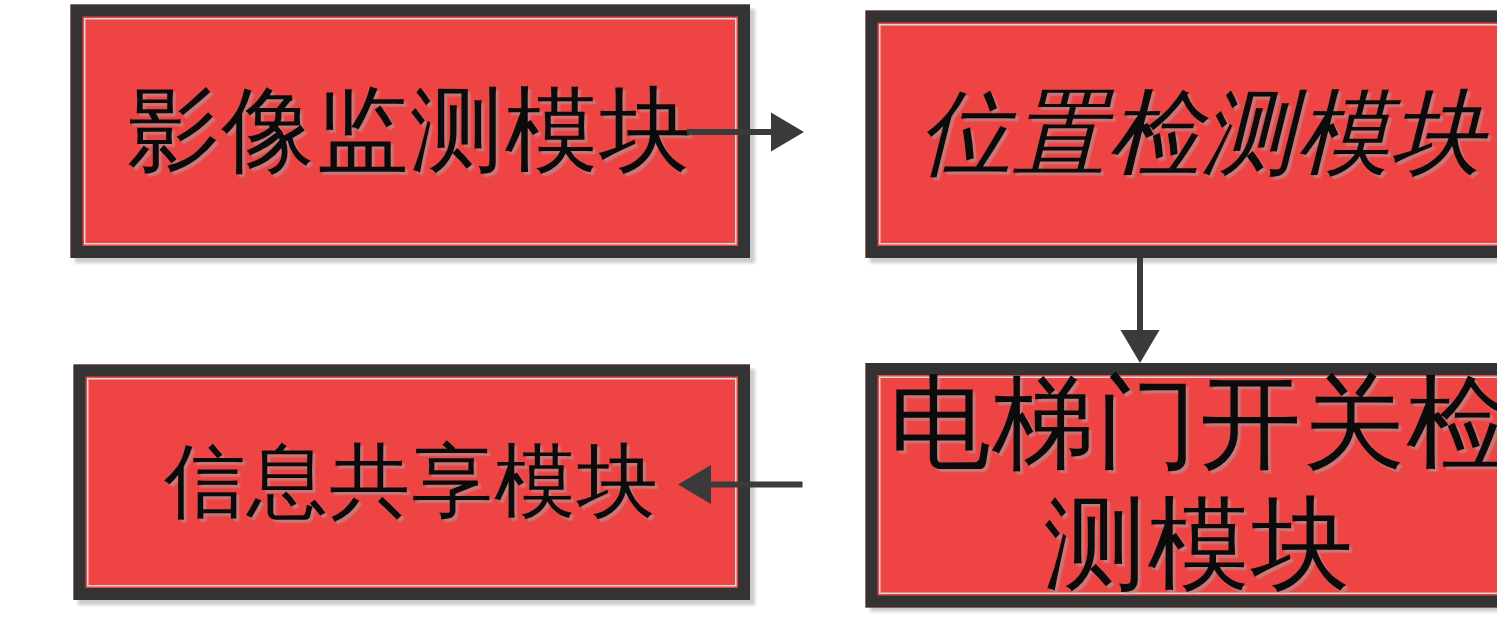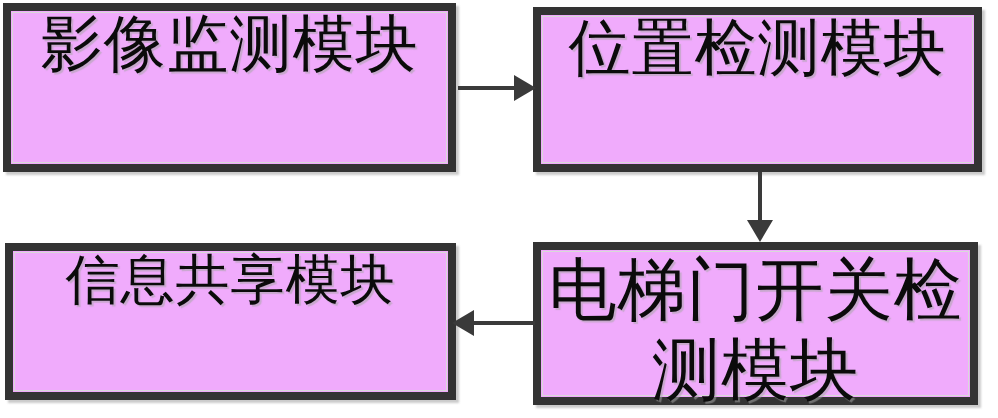--- a/index.html
+++ b/index.html
@@ -13,26 +13,28 @@
     height: 418px;
     background: #ffffff;
     overflow: hidden;
     font-family: "DejaVu Serif", "Liberation Serif", serif;
   }
 
   
   .node {
     position: absolute;
     box-sizing: border-box;
-    background: #f0abfc;
+    background: #ef4444;
     border: 8px solid #333333;
     box-shadow: 3px 3px 2px rgba(140,140,140,0.45);
     display: flex;
+    align-items: center;
     justify-content: center;
     text-align: center;
+    margin-left: 44px;
   }
   .node .inner-rule {
     position: absolute;
     left: 1px; top: 1px; right: 1px; bottom: 1px;
     border: 1px solid #d8d8d8;
     pointer-events: none;
   }
   .node .label {
     position: relative;
     color: #0b0b0b;
@@ -42,21 +44,21 @@
     text-shadow: 2px 2px 1px rgba(165,165,165,0.55);
     white-space: pre-line;
   }
 
   #node-image-monitor   { left: 3px;   top: 3px;   width: 453px; height: 169px; }
   #node-position-detect { left: 533px; top: 7px;   width: 449px; height: 165px; }
   #node-door-switch     { left: 533px; top: 242px; width: 445px; height: 163px; }
   #node-info-share      { left: 5px;   top: 243px; width: 451px; height: 157px; }
 
   #node-image-monitor   .label { font-size: 62px; }
-  #node-position-detect .label { font-size: 62px; }
+  #node-position-detect .label { font-size: 62px; font-style: italic; }
   #node-info-share      .label { font-size: 54px; }
   #node-door-switch     .label { font-size: 68px; line-height: 1.18; }
 
   
   .conn { position: absolute; }
 
   .conn .line-h {
     position: absolute;
     height: 4px;
     background: #3a3a3a;

